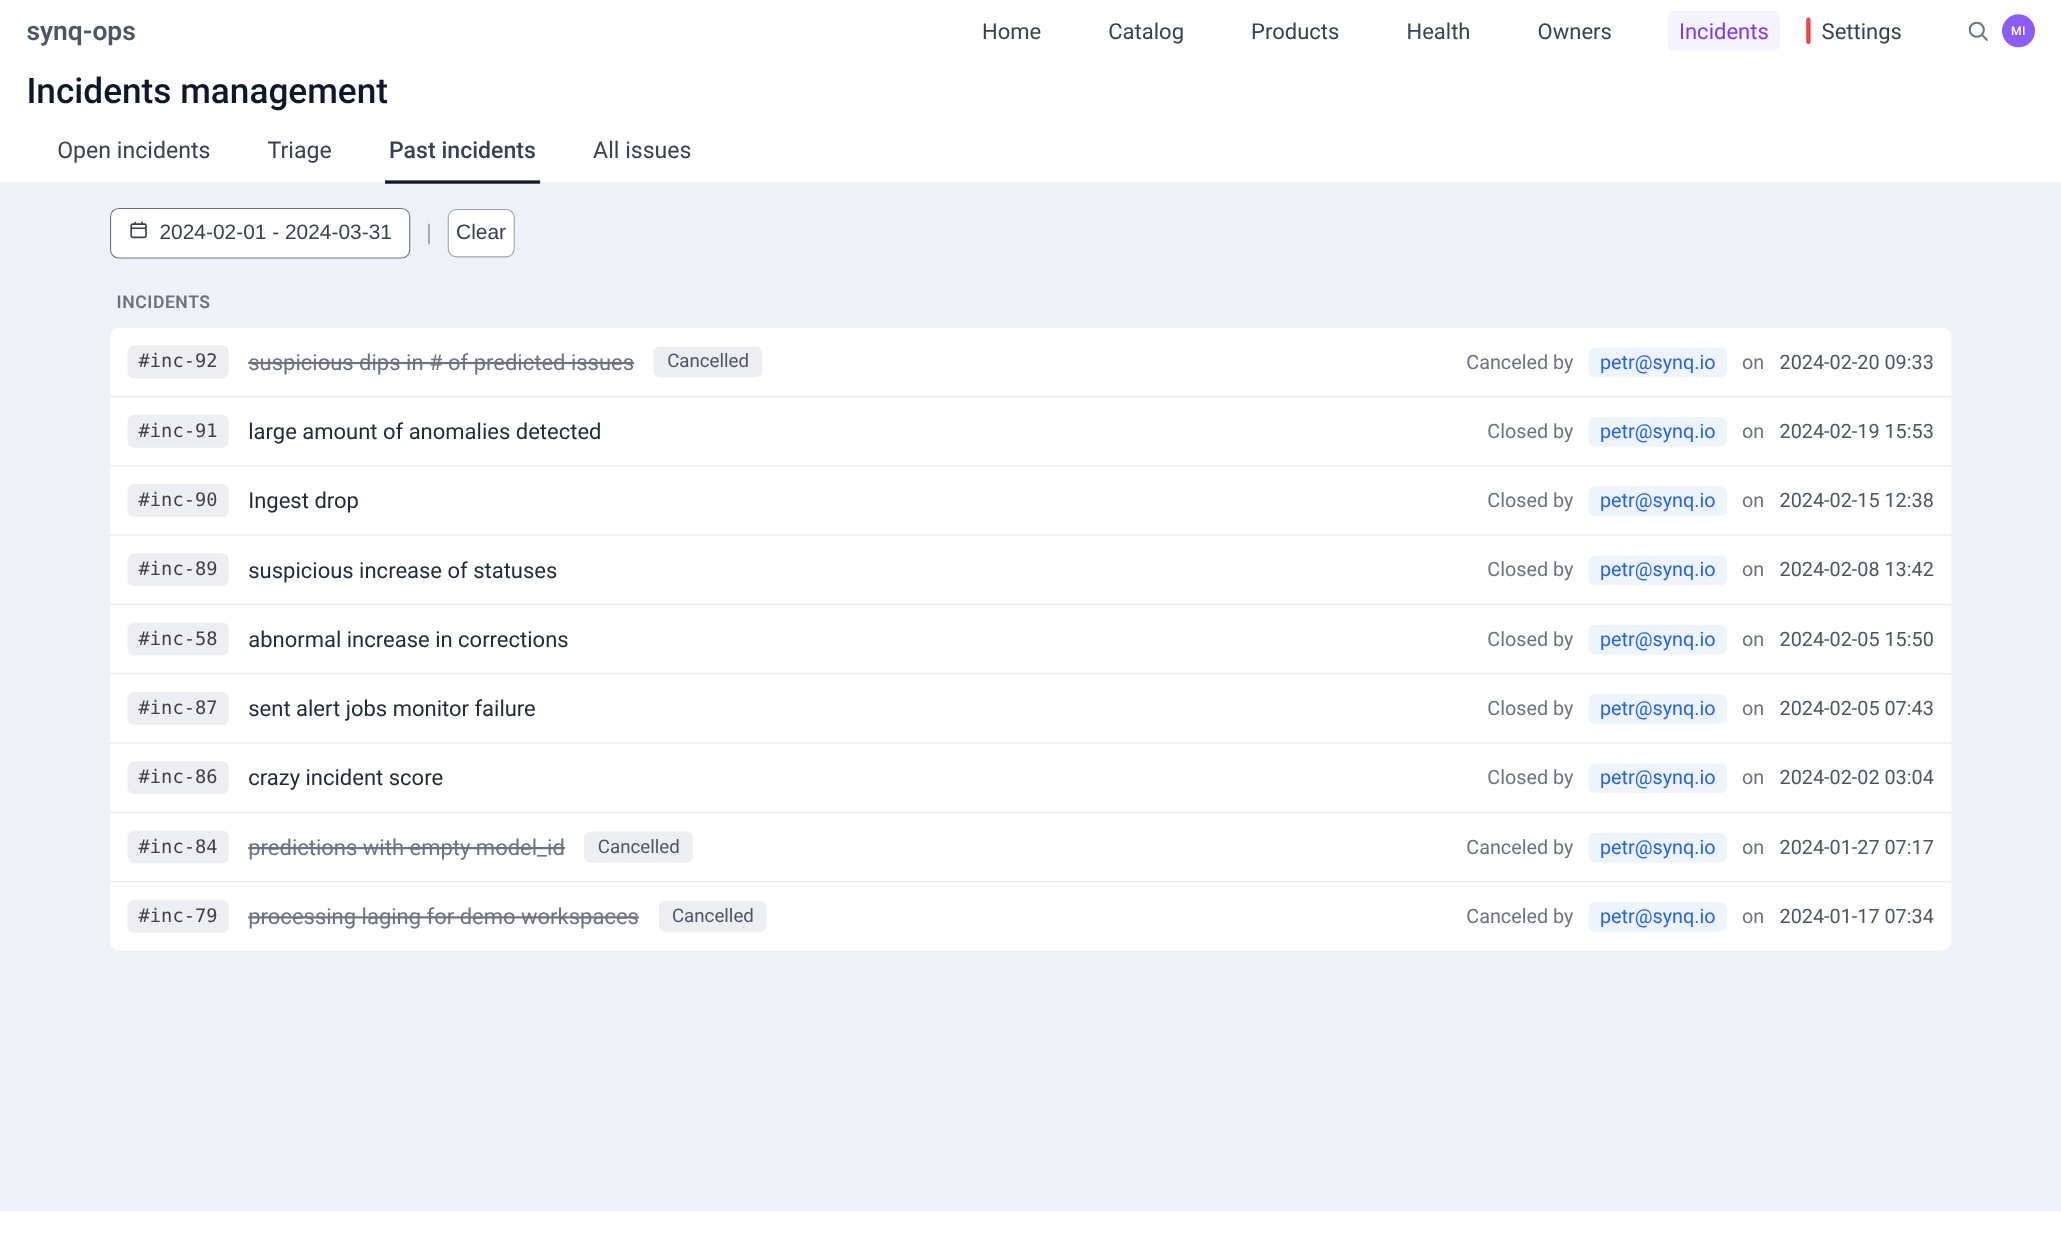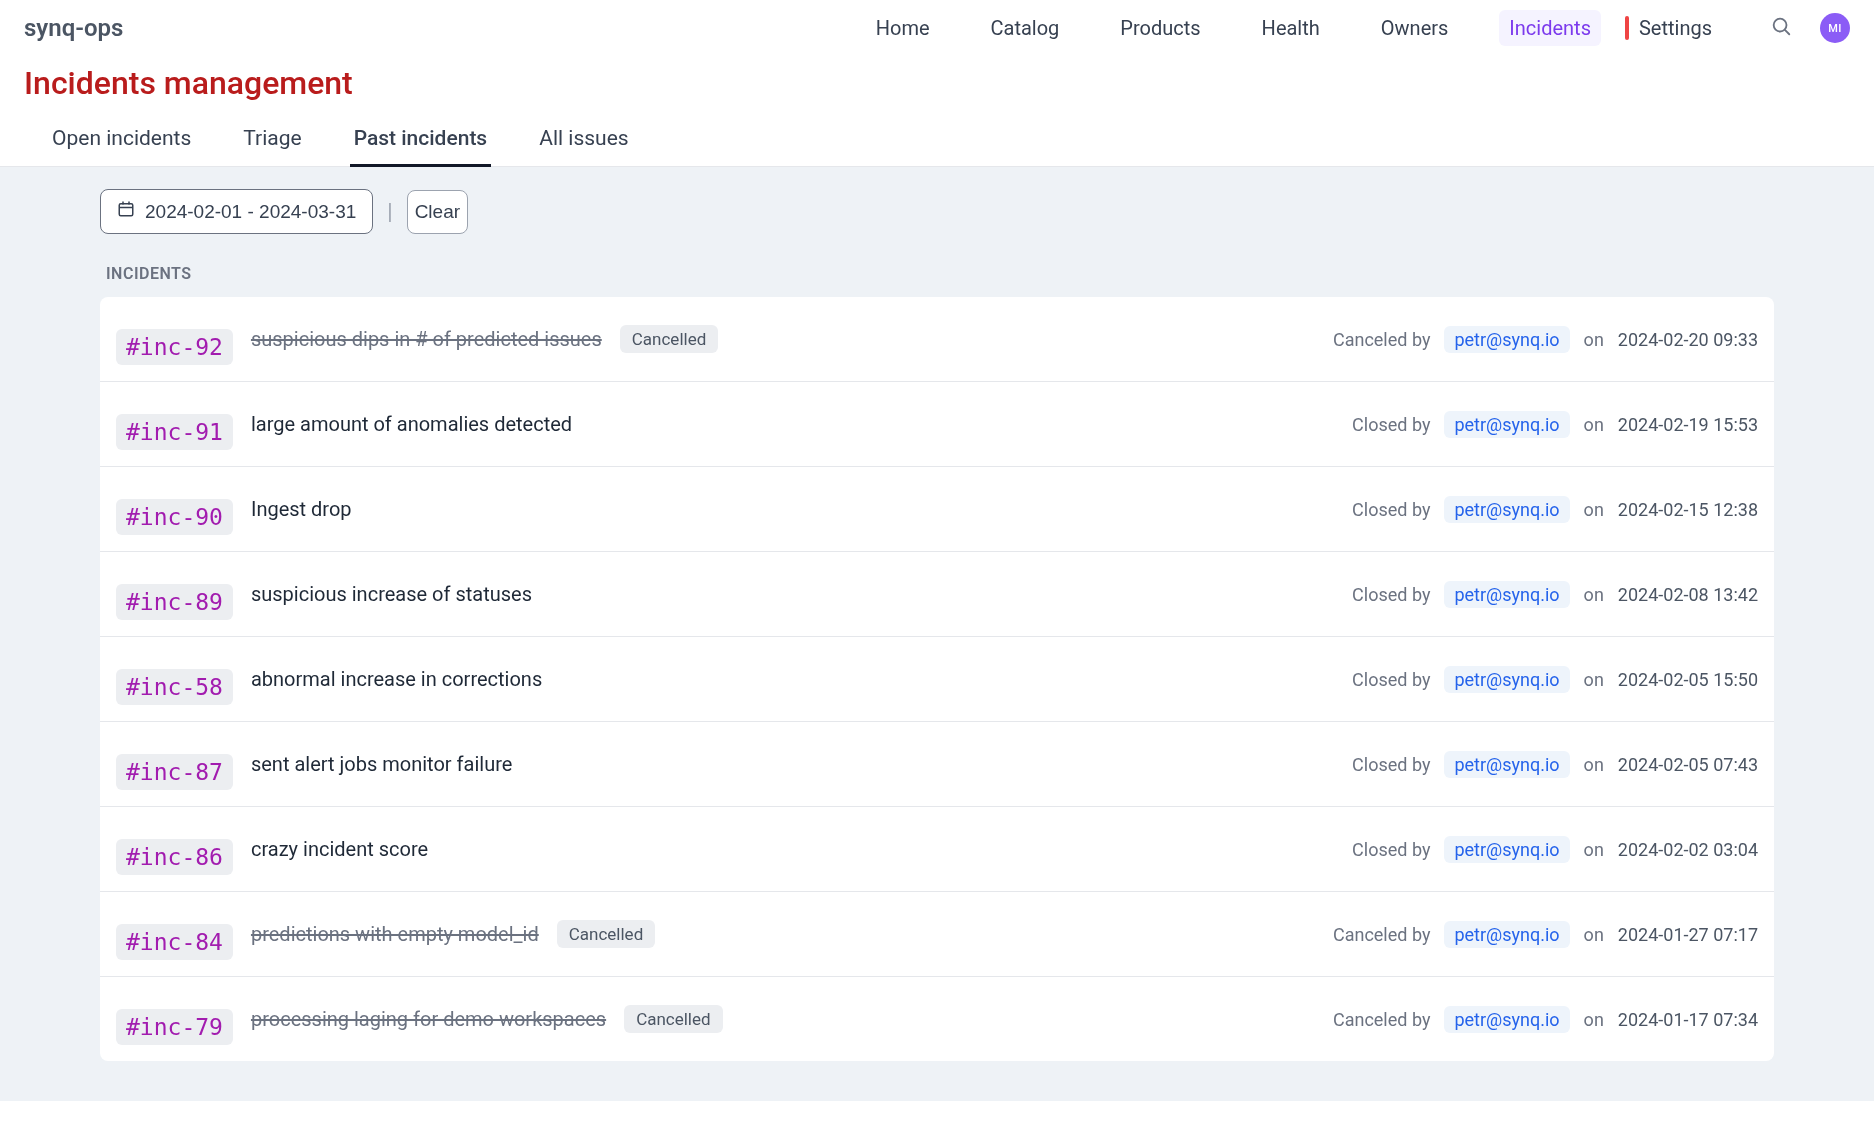--- a/index.html
+++ b/index.html
@@ -41,39 +41,39 @@
   .nav-sep {
     width: 4px;
     height: 24px;
     background: #ef4444;
     border-radius: 2px;
     margin-left: 24px;
     margin-right: -20px;
   }
   .top-right {
     display: flex;
-    align-items: center;
-    gap: 28px;
+    align-items: flex-end;
+    gap: 11px;
     margin-left: 48px;
   }
   .search-icon svg { width: 22px; height: 22px; stroke: #6b7280; }
   .avatar {
     width: 30px; height: 30px; border-radius: 50%;
     background: #8b5cf6;
     color: #fff;
     font-size: 11px;
     display: flex; align-items: center; justify-content: center;
     font-weight: 500;
     letter-spacing: 0.5px;
   }
   .page-title {
     font-size: 32px;
     font-weight: 500;
     padding: 8px 24px 12px 24px;
-    color: #b91c1c;
+    color: #0f172a;
   }
   .tabs {
     display: flex;
     gap: 44px;
     padding: 0 48px;
     border-bottom: 1px solid #e5e7eb;
   }
   .tab {
     font-size: 21px;
     color: #374151;
@@ -142,23 +142,22 @@
     padding: 16px 16px;
     border-bottom: 1px solid #e5e7eb;
     gap: 18px;
   }
   .row:last-child { border-bottom: none; }
   .badge-id {
     font-family: ui-monospace, SFMono-Regular, Menlo, Consolas, monospace;
     background: #eceef1;
     border-radius: 6px;
     padding: 5px 10px;
-    font-size: 23px;
-    color: #a21caf;
-    margin-top: 16px;
+    font-size: 17px;
+    color: #404040;
   }
   .title {
     font-size: 20px;
     color: #1f2937;
   }
   .title.cancelled {
     text-decoration: line-through;
     color: #6b7280;
   }
   .status-pill {

